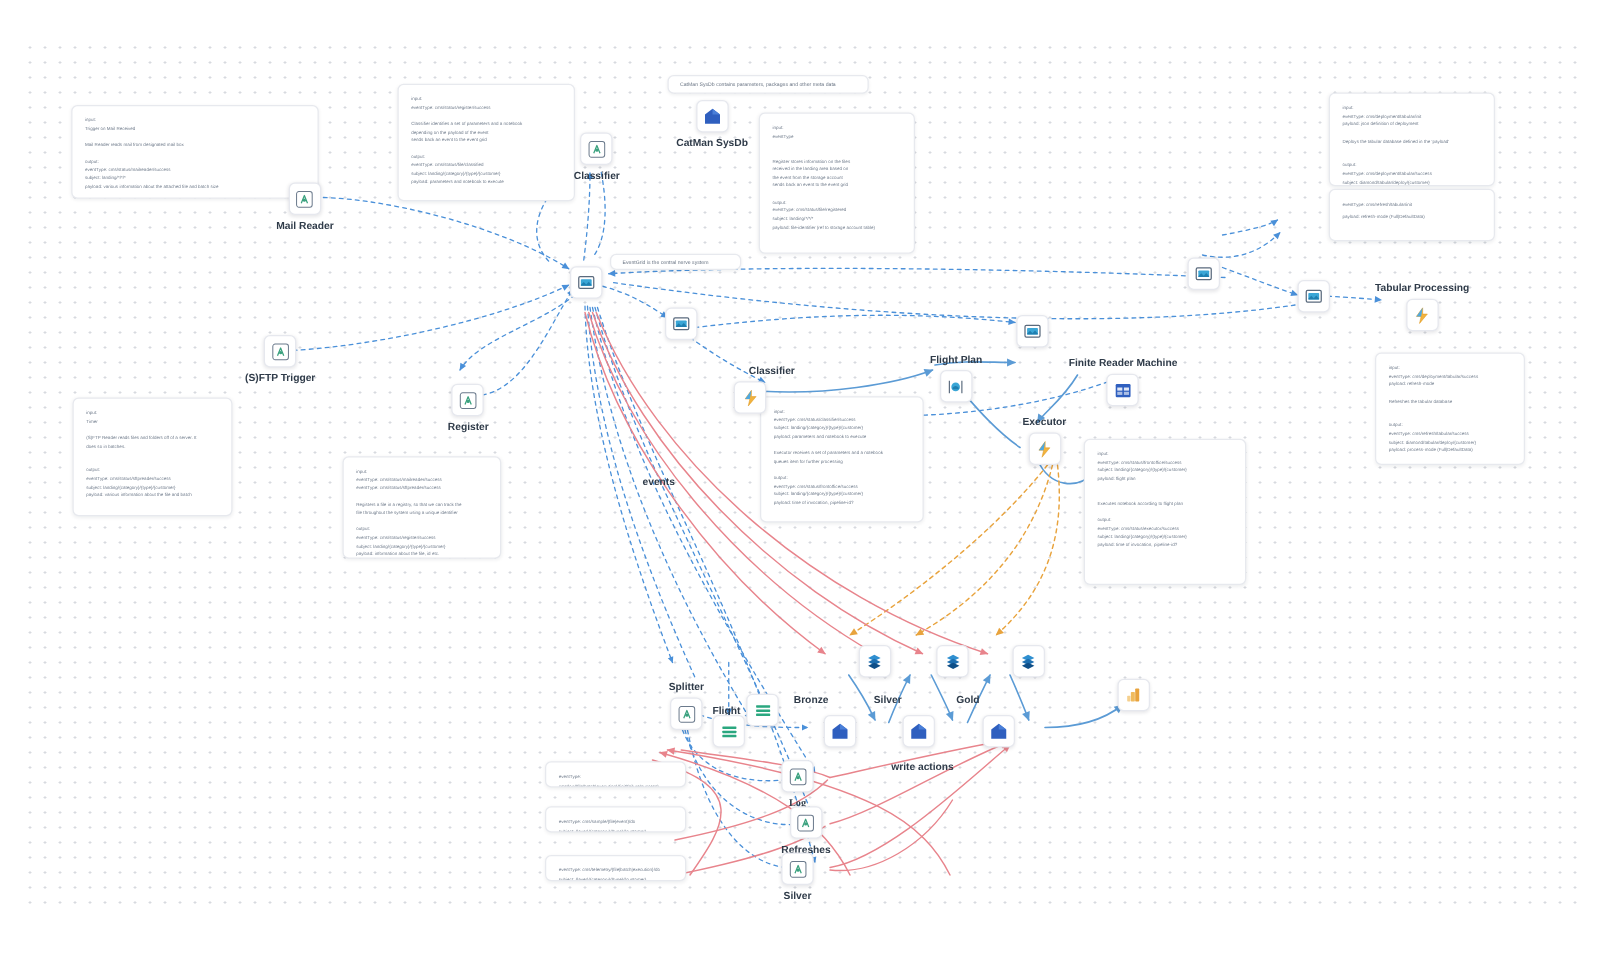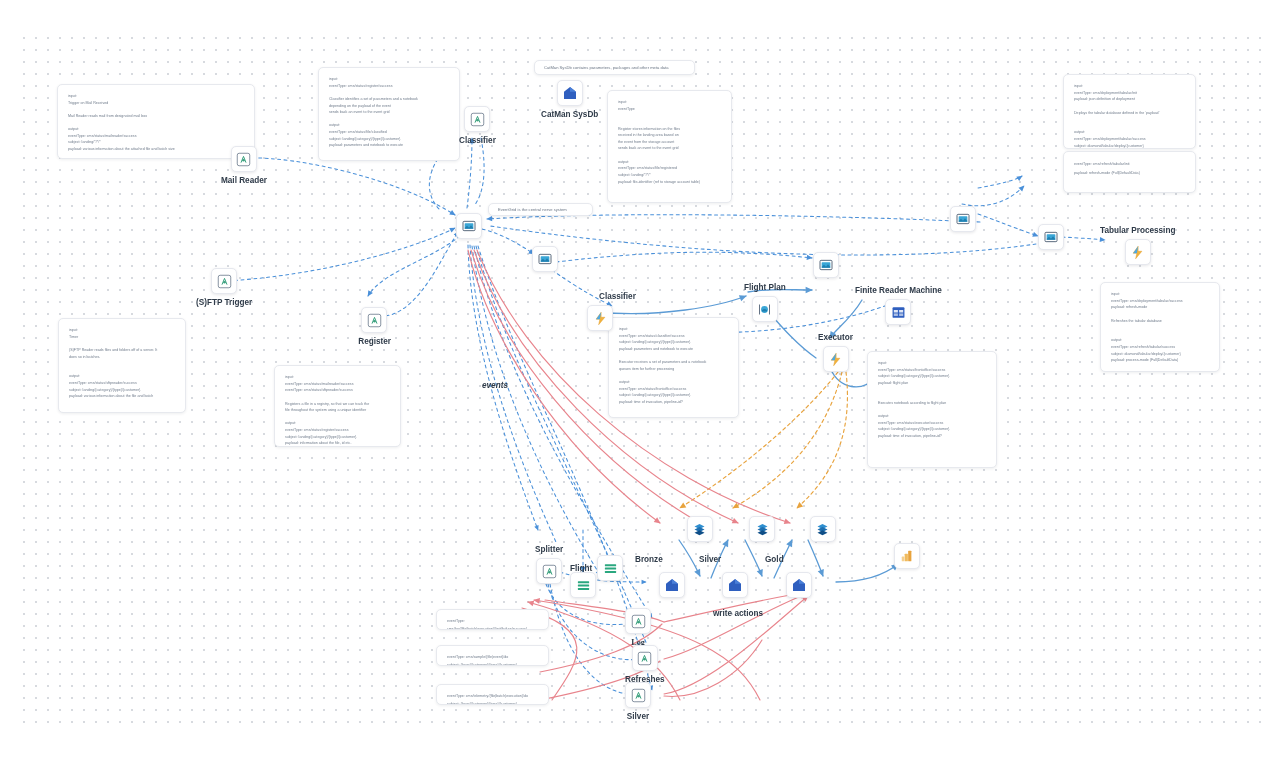--- a/index.html
+++ b/index.html
@@ -324,21 +324,21 @@
 
   <div class="note single" style="left:436px; top:609px; width:113px; height:21px; line-height:2.1;">eventType: cms/log/{file|batch|execution}/{init|failure|success}
 subject: {layer}/{category}/{type}/{customer}</div>
 
   <div class="note single" style="left:436px; top:645px; width:113px; height:21px; line-height:2.1;">eventType: cms/sample/{file|event}/do
 subject: {layer}/{category}/{type}/{customer}</div>
 
   <div class="note single" style="left:436px; top:684px; width:113px; height:21px; line-height:2.1;">eventType: cms/telemetry/{file|batch|execution}/do
 subject: {layer}/{category}/{type}/{customer}</div>
 
-  <div class="floatlabel" style="left:482px; top:381px;font-style:italic;">events</div>
+  <div class="floatlabel" style="left:514px; top:381px;">events</div>
   <div class="floatlabel" style="left:713px; top:609px;">write actions</div>
 
   <div class="node" style="left:221px; top:146px;">
     <div class="tile">
       <svg width="15" height="15" viewBox="0 0 24 24">
         <rect x="2" y="2" width="20" height="20" rx="3" fill="none" stroke="#6b7a8c" stroke-width="1.3"></rect>
         <path d="M8 17 L12 7 L16 17" fill="none" stroke="#3aa17e" stroke-width="1.6" stroke-linejoin="round"></path>
         <circle cx="12" cy="13" r="2" fill="#3aa17e"></circle>
       </svg>
     </div>

